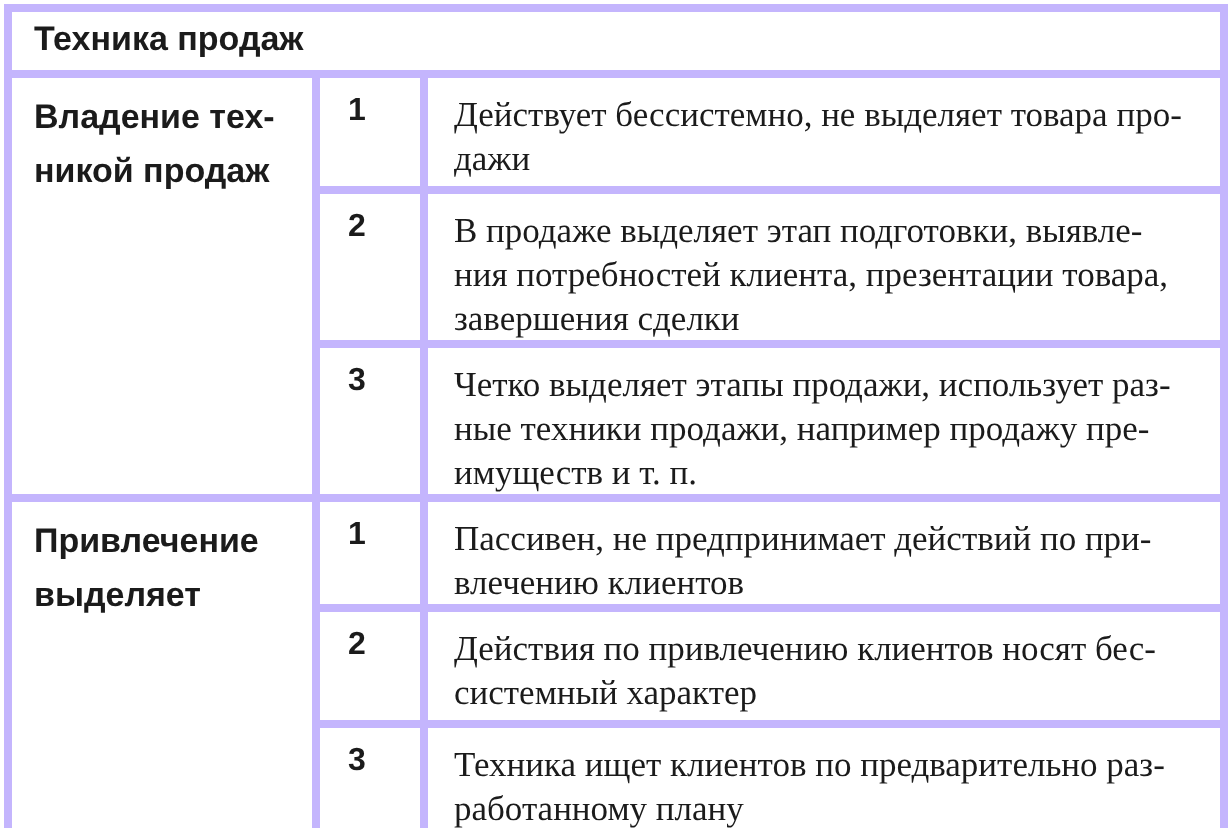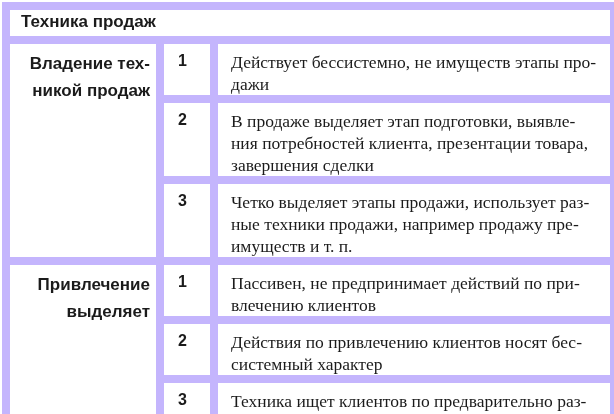--- a/index.html
+++ b/index.html
@@ -17,40 +17,39 @@
     padding: 2px;
     background: #ffffff;
   }
   table.rating {
     border-collapse: collapse;
     table-layout: fixed;
     width: 608px;
     color: #1b1b1b;
   }
   table.rating td {
-    border: 8px solid #c4b5fd;
+    border: 4px solid #c4b5fd;
     vertical-align: top;
     box-sizing: border-box;
     white-space: pre-line;
     overflow: hidden;
   }
   td.head {
     font-family: "Liberation Sans", "DejaVu Sans", sans-serif;
     font-weight: 700;
     font-size: 17px;
     vertical-align: middle !important;
     padding: 2px 10px 4px 11px;
   }
   td.label {
     font-family: "Liberation Sans", "DejaVu Sans", sans-serif;
     font-weight: 700;
     font-size: 17px;
     line-height: 27px;
     padding: 6px 6px 0 11px;
-    text-align: right;
   }
   td.score {
     font-family: "Liberation Sans", "DejaVu Sans", sans-serif;
     font-weight: 700;
     font-size: 16px;
     padding: 8px 0 0 14px;
   }
   td.desc {
     font-family: "Liberation Serif", "DejaVu Serif", serif;
     font-size: 17.5px;
@@ -77,21 +76,21 @@
     </colgroup>
     <tbody>
       <tr class="r-head">
         <td class="head" colspan="3">Техника продаж</td>
       </tr>
 
       <tr class="r-v1">
         <td class="label" rowspan="3">Владение тех-
 никой продаж</td>
         <td class="score">1</td>
-        <td class="desc">Действует бессистемно, не имуществ этапы про-
+        <td class="desc">Действует бессистемно, не выделяет товара про-
 дажи</td>
       </tr>
       <tr class="r-v2">
         <td class="score">2</td>
         <td class="desc">В продаже выделяет этап подготовки, выявле-
 ния потребностей клиента, презентации товара,
 завершения сделки</td>
       </tr>
       <tr class="r-v3">
         <td class="score">3</td>

